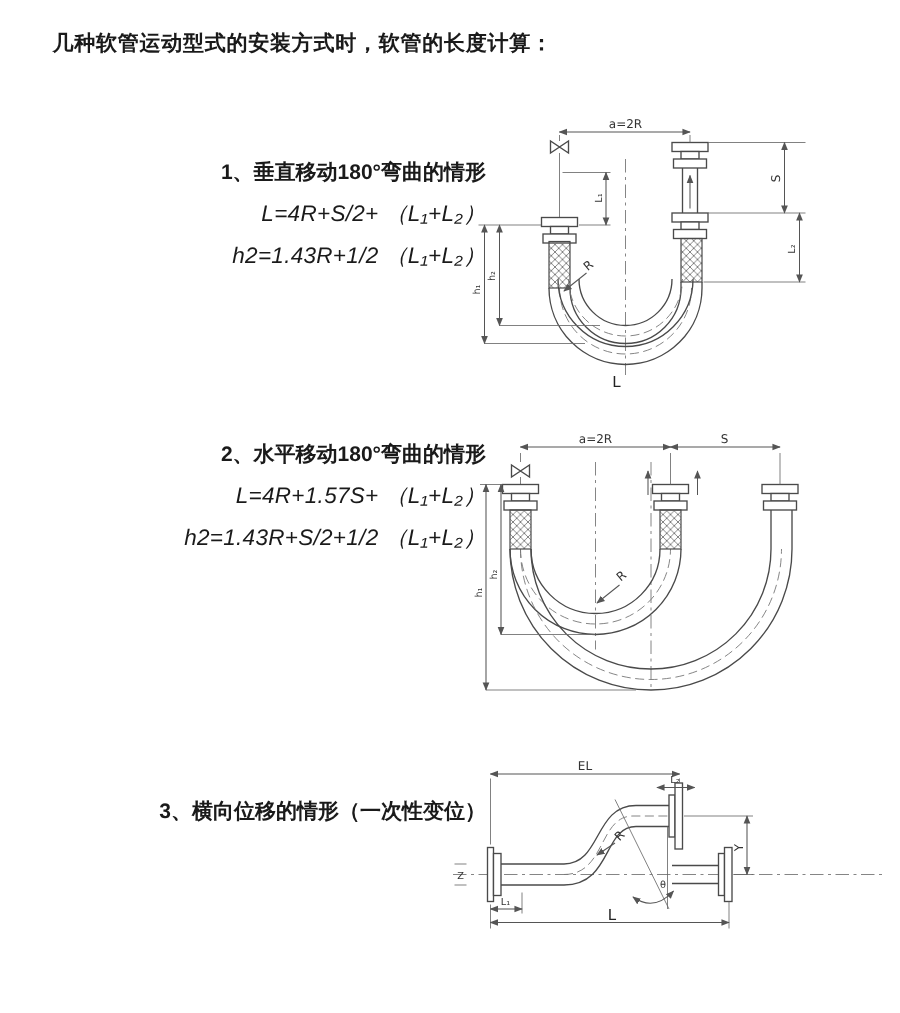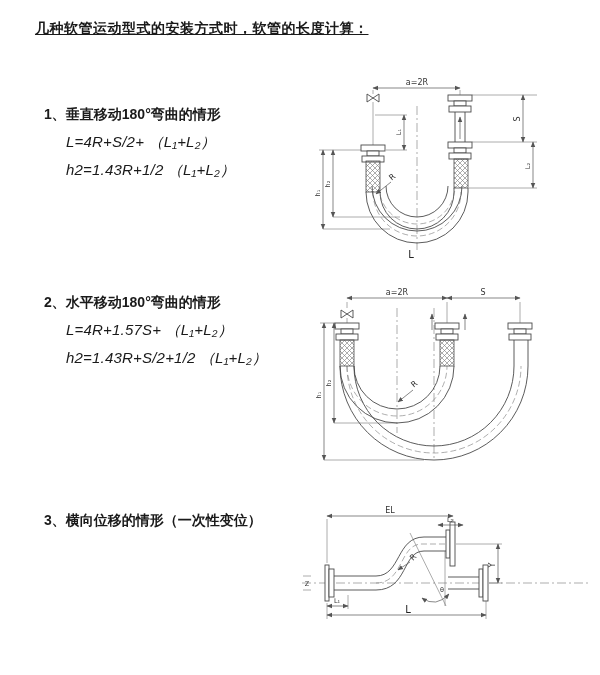--- a/index.html
+++ b/index.html
@@ -3,28 +3,28 @@
 <meta charset="utf-8">
 <style>
   html,body{margin:0;padding:0;}
   body{
     width:600px;height:675px;background:#ffffff;position:relative;overflow:hidden;
     font-family:"Liberation Sans","DejaVu Sans",sans-serif;color:#1a1a1a;
   }
   .page{position:absolute;left:0;top:0;width:600px;height:675px;background:#fff;}
   .title{
     position:absolute;left:35px;top:20px;font-size:14px;font-weight:700;
-    letter-spacing:.5px;white-space:nowrap;text-decoration:underline;
+    letter-spacing:.5px;white-space:nowrap;
   }
-  .sec{position:absolute;left:44px;width:280px;}
+  .sec{position:absolute;left:44px;width:280px;text-align:right;}
   .sec h2{font-size:14px;font-weight:700;margin:0 0 9px 0;height:18px;white-space:nowrap;}
   .sec p{font-size:15px;font-weight:400;margin:0 0 10px 22px;height:18px;white-space:nowrap;letter-spacing:.2px;font-style:italic;}
   .sec1{top:106px;}
   .sec2{top:294px;}
-  .sec3{top:512px;}
+  .sec3{top:532px;}
   svg.diagram{position:absolute;overflow:visible;}
   #d1{left:305px;top:68px;}
   #d2{left:312px;top:283px;}
   #d3{left:296px;top:503px;}
   
   .ln{stroke:#4a4a4a;stroke-width:.9;fill:none;}
   .dim{stroke:#555;stroke-width:.7;fill:none;}
   .thin{stroke:#666;stroke-width:.55;fill:none;}
   .cl{stroke:#777;stroke-width:.6;fill:none;stroke-dasharray:9 3 2 3;}
   .hosed{stroke:#777;stroke-width:.6;fill:none;stroke-dasharray:6 3;}

